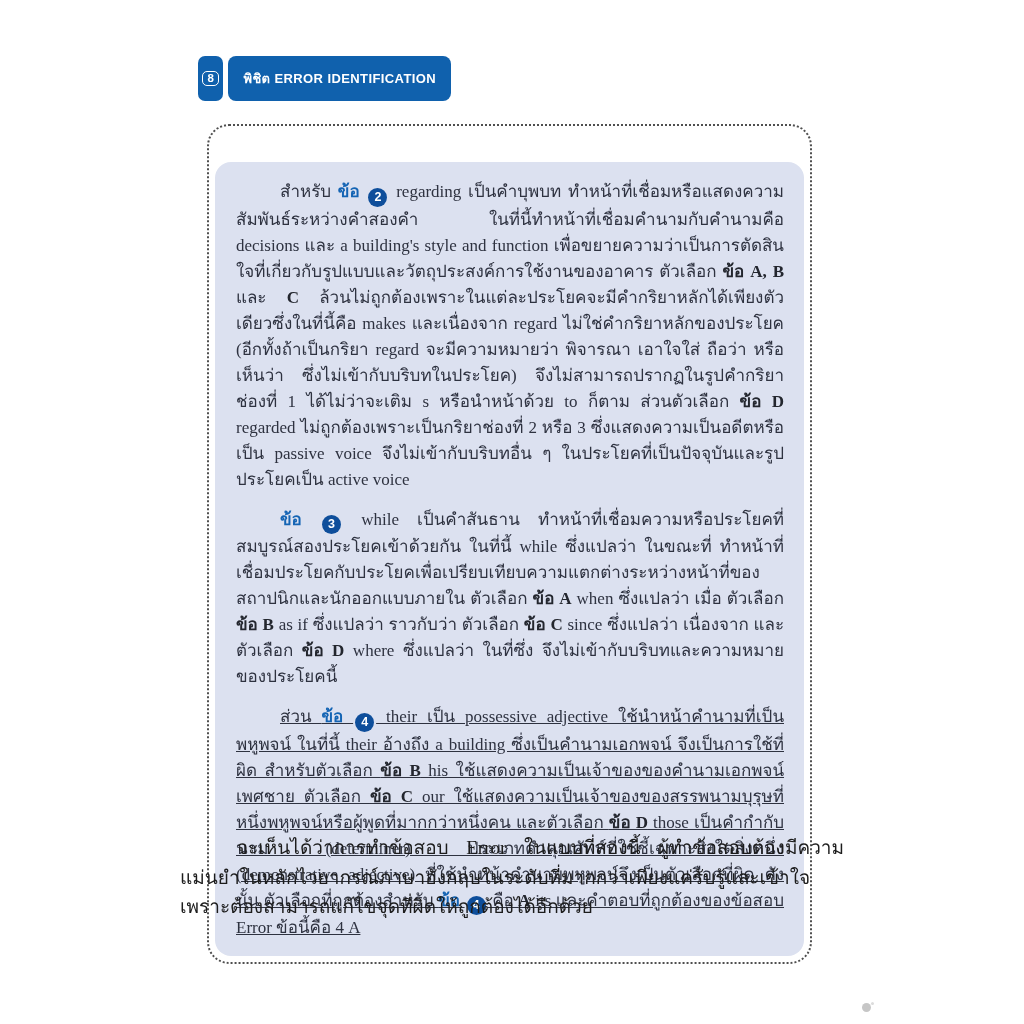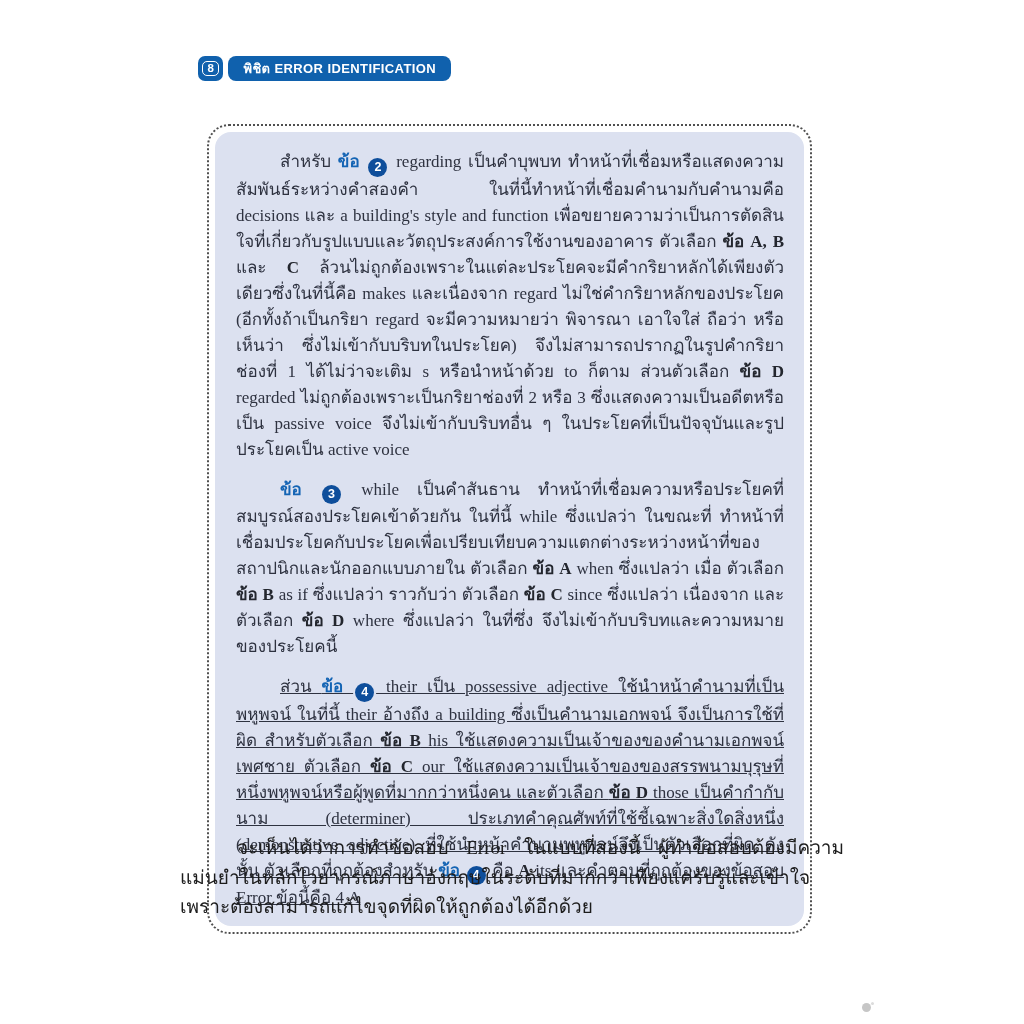--- a/index.html
+++ b/index.html
@@ -40,38 +40,39 @@
     line-height:13px;
     padding:0 4.5px;
     display:flex;align-items:center;
   }
   .title-badge{
     background:var(--brand);
     border-radius:8px;
     color:#ffffff;
     font-size:13px;font-weight:bold;
     letter-spacing:.4px;
-    padding:2px 15px;
+    padding:12px 15px;
     display:flex;align-items:center;
     white-space:nowrap;
   }
   
   .dashed-box{
     position:absolute;left:207px;top:124px;
     width:605px;
     box-sizing:border-box;
     border:2px dotted var(--dots);
     border-radius:22px;
     padding:6px;
     background:#ffffff;
   }
   .blue-box{
     background:var(--panel);
     border-radius:16px;
     padding:17px 20px 15px 21px;
+    margin-top:30px;
   }
   .para{
     margin:0 0 14px 0;
     font-size:17px;
     line-height:26px;
     color:var(--ink);
     text-align:justify;
     text-indent:44px;
   }
   .para:last-child{margin-bottom:0;text-decoration:underline;}

